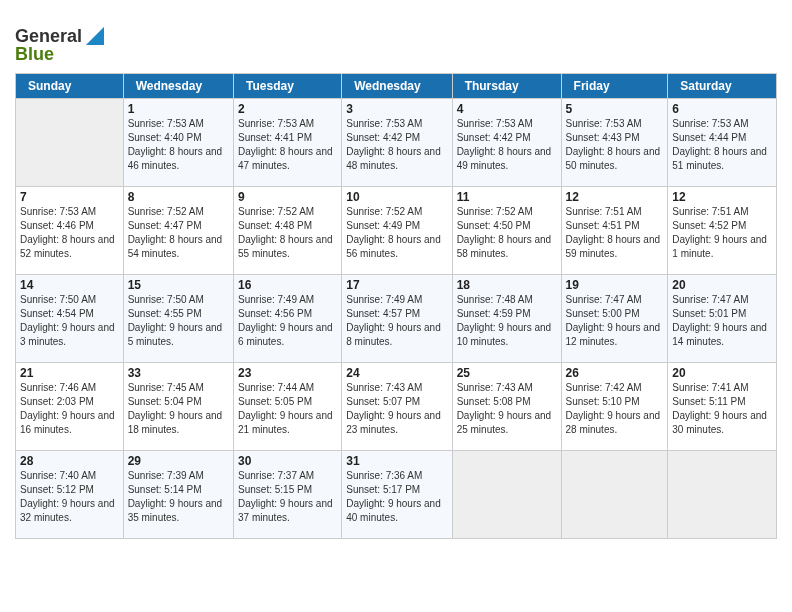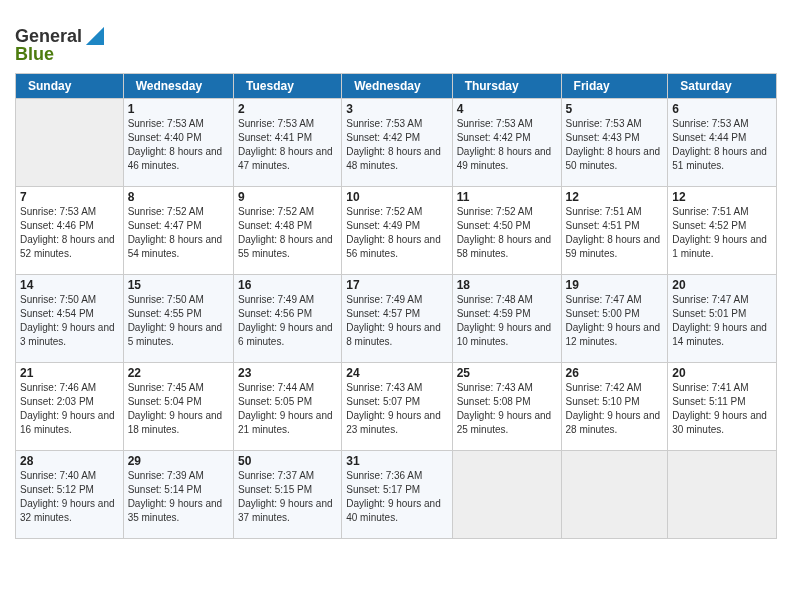--- a/index.html
+++ b/index.html
@@ -249,21 +249,21 @@
           </td>
         </tr>
         <tr>
           <td>
             <span class="day-number">21</span>
             <div class="day-info" style="white-space: pre-line;">Sunrise: 7:46 AM
 Sunset: 2:03 PM
 Daylight: 9 hours and 16 minutes.</div>
           </td>
           <td>
-            <span class="day-number">22</span>
+            <span class="day-number">33</span>
             <div class="day-info" style="white-space: pre-line;">Sunrise: 7:45 AM
 Sunset: 5:04 PM
 Daylight: 9 hours and 18 minutes.</div>
           </td>
           <td>
             <span class="day-number">23</span>
             <div class="day-info" style="white-space: pre-line;">Sunrise: 7:44 AM
 Sunset: 5:05 PM
 Daylight: 9 hours and 21 minutes.</div>
           </td>
@@ -299,21 +299,21 @@
 Sunset: 5:12 PM
 Daylight: 9 hours and 32 minutes.</div>
           </td>
           <td>
             <span class="day-number">29</span>
             <div class="day-info" style="white-space: pre-line;">Sunrise: 7:39 AM
 Sunset: 5:14 PM
 Daylight: 9 hours and 35 minutes.</div>
           </td>
           <td>
-            <span class="day-number">50</span>
+            <span class="day-number">30</span>
             <div class="day-info" style="white-space: pre-line;">Sunrise: 7:37 AM
 Sunset: 5:15 PM
 Daylight: 9 hours and 37 minutes.</div>
           </td>
           <td>
             <span class="day-number">31</span>
             <div class="day-info" style="white-space: pre-line;">Sunrise: 7:36 AM
 Sunset: 5:17 PM
 Daylight: 9 hours and 40 minutes.</div>
           </td>

